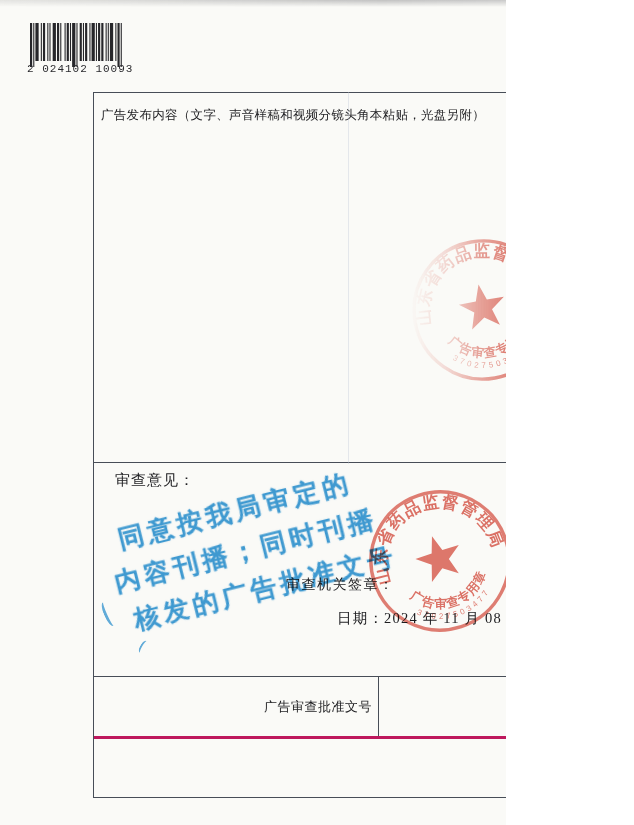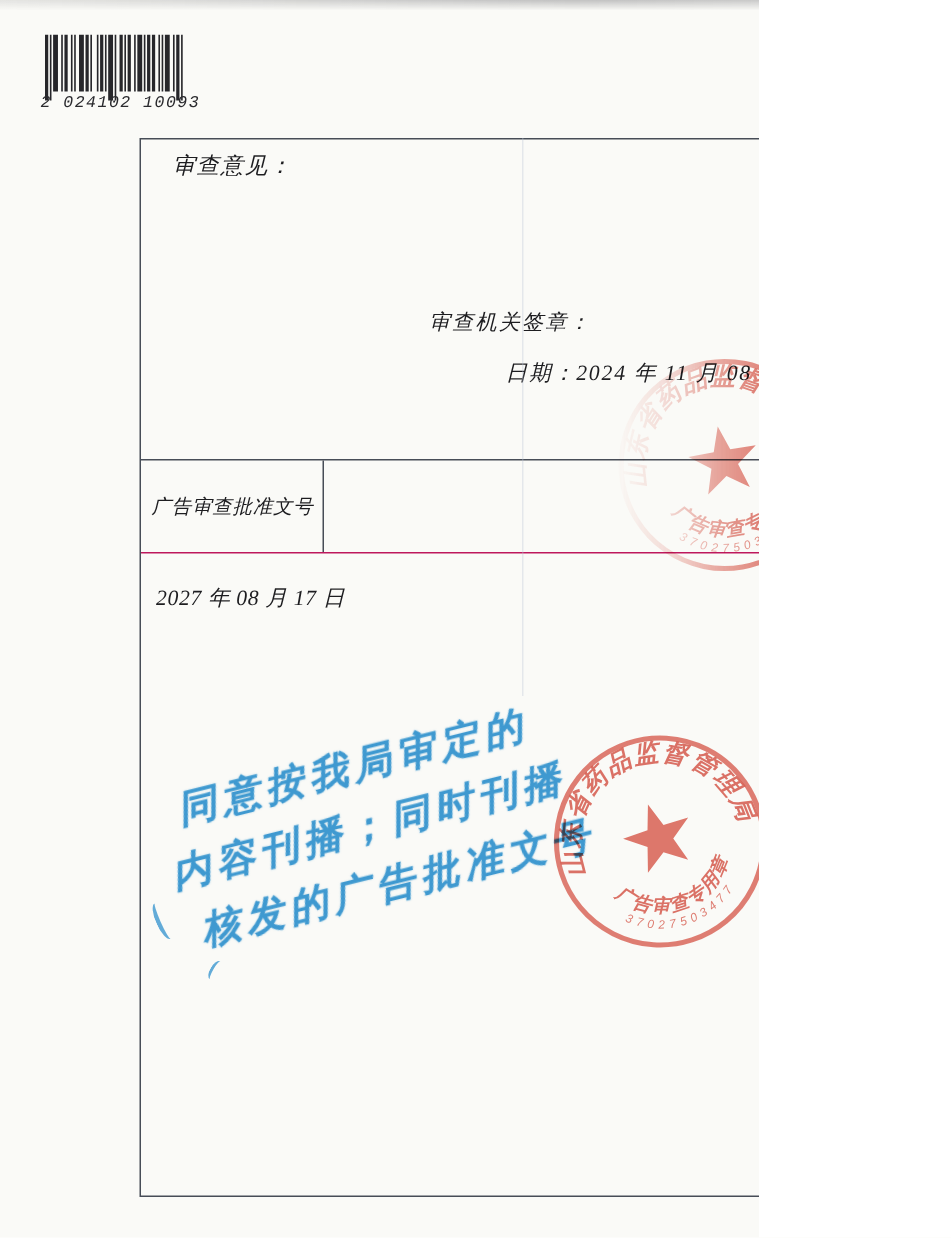--- a/index.html
+++ b/index.html
@@ -1,21 +1,20 @@
 <!DOCTYPE html>
 <html style="--red: #d84f41; --blue: #2f94d4;"><head>
 <meta charset="utf-8">
 <style>
   html,body{margin:0;padding:0;}
   .page{
     position:relative;width:506px;height:825px;overflow:hidden;
     background:#fafaf7;
     font-family:"Liberation Serif","DejaVu Serif",serif;
     color:#1d1d20;
-    font-style:italic;
   }
   .scan-edge{
     position:absolute;left:0;top:0;width:634px;height:7px;
     background:linear-gradient(to right, rgba(130,130,130,.18), rgba(100,100,105,.38) 60%, rgba(120,120,125,.30));
     -webkit-mask-image:linear-gradient(to bottom,#000,transparent);
     mask-image:linear-gradient(to bottom,#000,transparent);
   }
   .crease{
     position:absolute;left:348px;top:92px;width:1px;height:372px;
     background:rgba(185,195,212,.35);
@@ -30,21 +29,21 @@
     background:transparent;white-space:pre;
   }
   
   .form-table{
     position:absolute;left:93px;top:92px;width:450px;height:706px;
     border:1px solid #474d57;box-sizing:border-box;background:transparent;
   }
   .row{position:relative;box-sizing:border-box;}
   .row1{height:370px;border-bottom:1px solid #474d57;}
   .row2{height:214px;border-bottom:1px solid #474d57;}
-  .row3{height:62px;border-bottom:1px solid #be185d;display:flex;}
+  .row3{height:62px;border-bottom:3px solid #be185d;display:flex;justify-content:center;}
   .row4{height:58px;display:flex;}
   .cell-label{
     width:122px;border-right:1px solid #474d57;box-sizing:border-box;
     display:flex;align-items:center;padding-left:7px;font-size:13px;letter-spacing:.5px;
   }
   .cell-value{flex:1;display:flex;align-items:center;padding-left:10px;font-size:13px;letter-spacing:.4px;}
   .row4 .cell-value{font-size:14.5px;}
   .content-label{
     position:absolute;left:7px;top:14px;font-size:12.5px;letter-spacing:.3px;white-space:nowrap;
   }
@@ -125,30 +124,32 @@
         <rect x="80.76" y="0" width="1.08" height="38" fill="#26262a"></rect>
         <rect x="82.92" y="0" width="3.24" height="38" fill="#26262a"></rect>
         <rect x="88.32" y="0" width="1.08" height="38" fill="#26262a"></rect>
         <rect x="90.48" y="0" width="2.16" height="44" fill="#26262a"></rect>
         <rect x="93.72" y="0" width="1.08" height="44" fill="#26262a"></rect>
       </svg>
     <div class="barcode-digits">2 024102 10093</div>
   </div>
 
   <div class="form-table">
+    <div class="row row1">
+      <div class="content-label">广告发布内容（文字、声音样稿和视频分镜头角本粘贴，光盘另附）</div>
+    </div>
     <div class="row row2">
       <div class="review-label">审查意见：</div>
       <div class="signature-label">审查机关签章：</div>
       <div class="date-line">日期：2024 年 11 月 08 日</div>
     </div>
     <div class="row row3">
       <div class="cell-label">广告审查批准文号</div>
     </div>
     <div class="row row4">
-      <div class="cell-value">2027 年 08 月 17 日</div>
     </div>
   </div>
 
   <div class="crease"></div>
 
   <div class="blue-stamp">
     <div class="l1">同意按我局审定的</div>
     <div class="l2">内容刊播；同时刊播</div>
     <div class="l3">核发的广告批准文号</div>
   </div>

